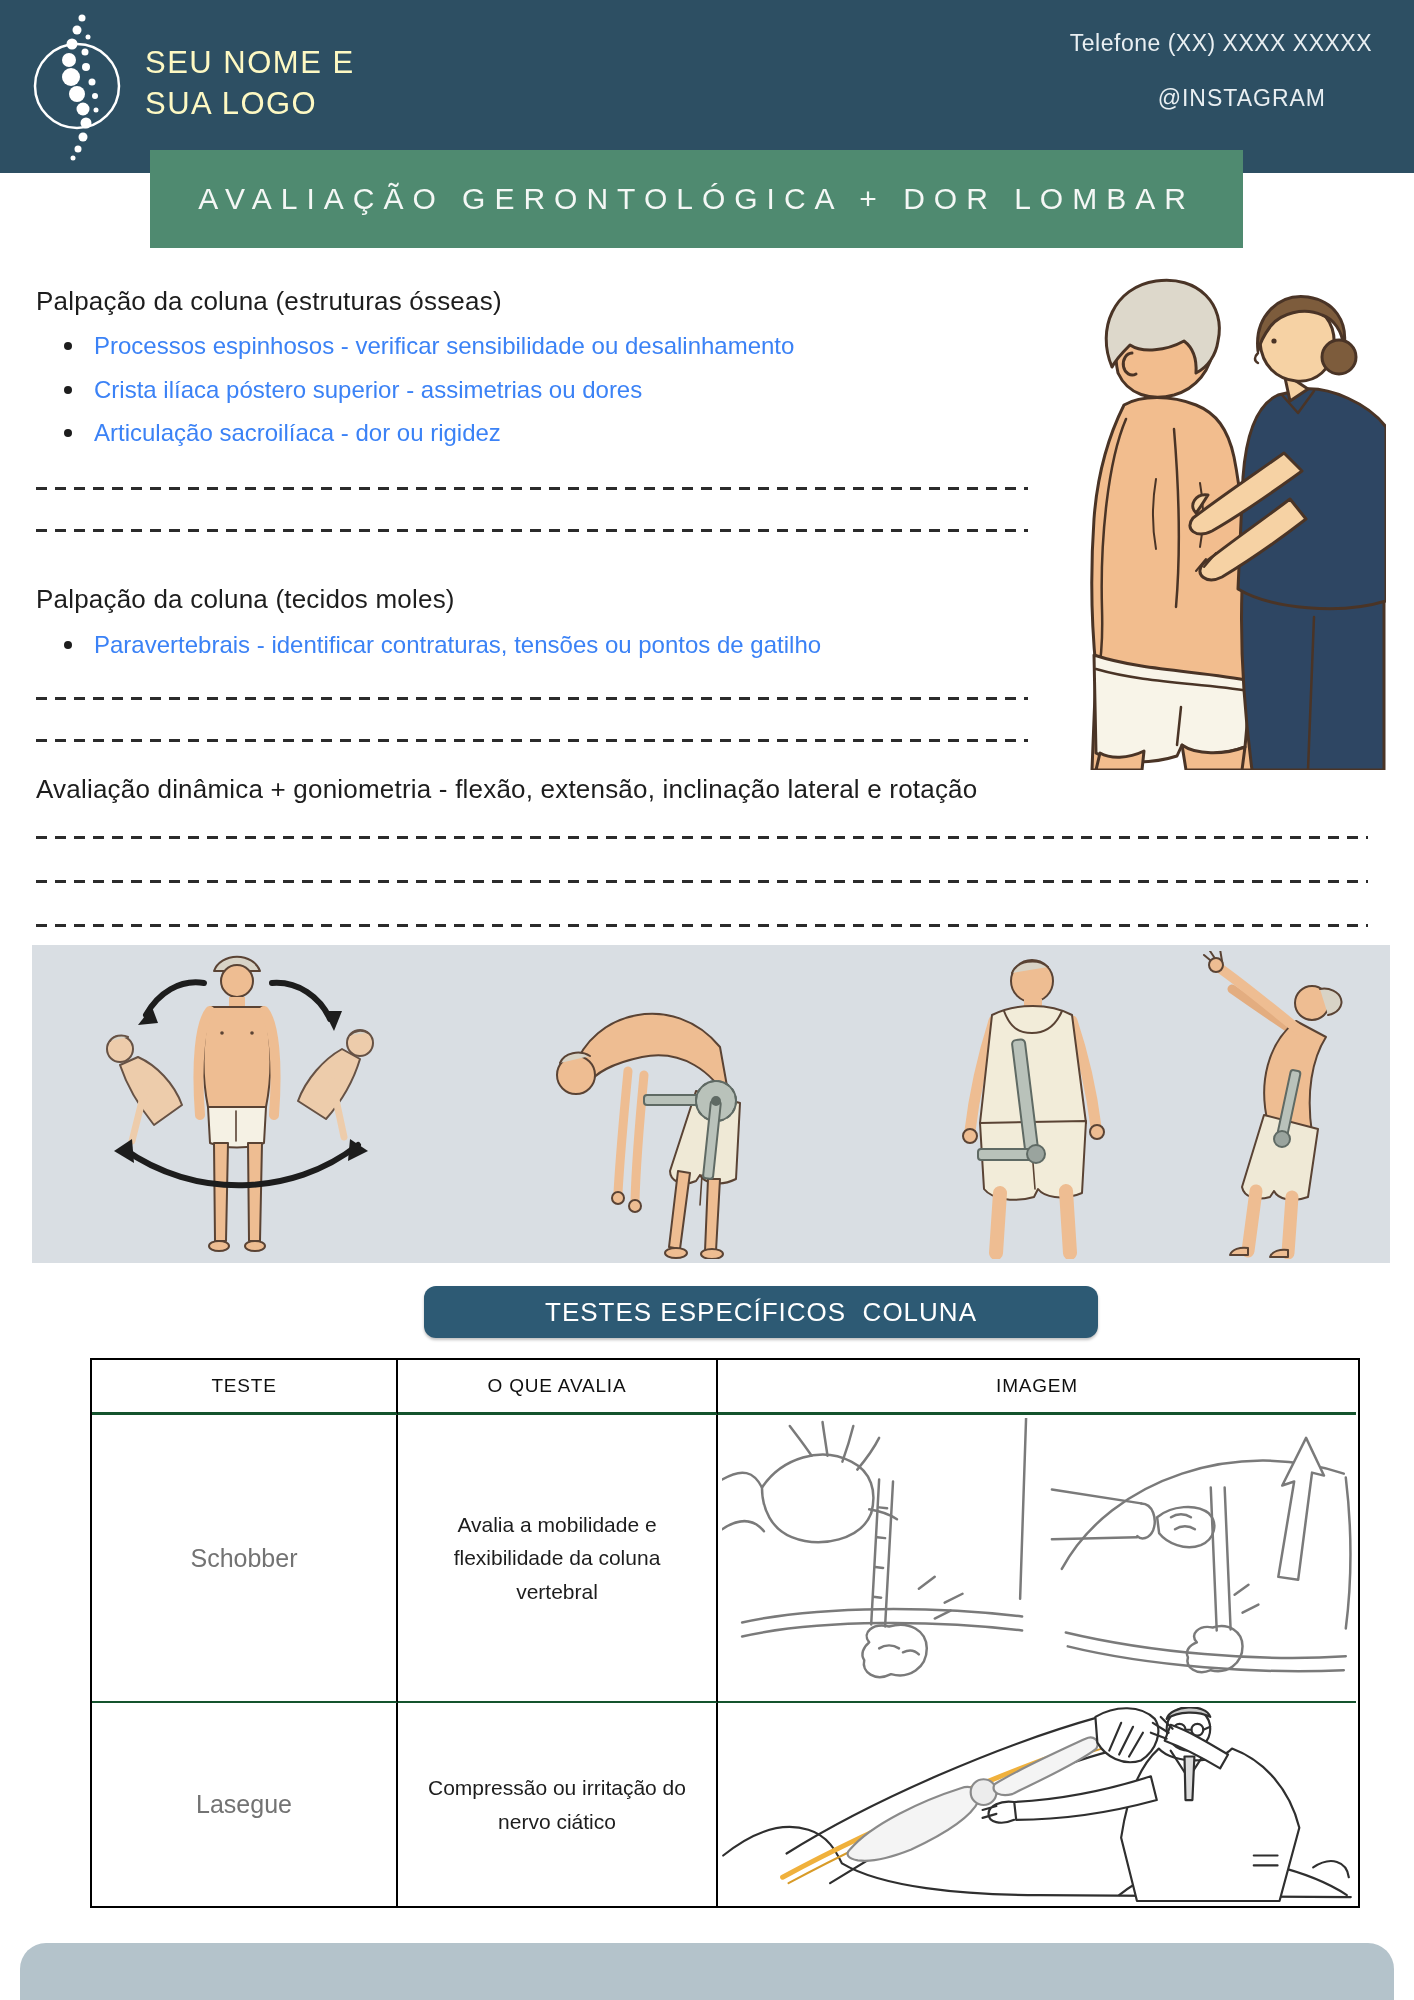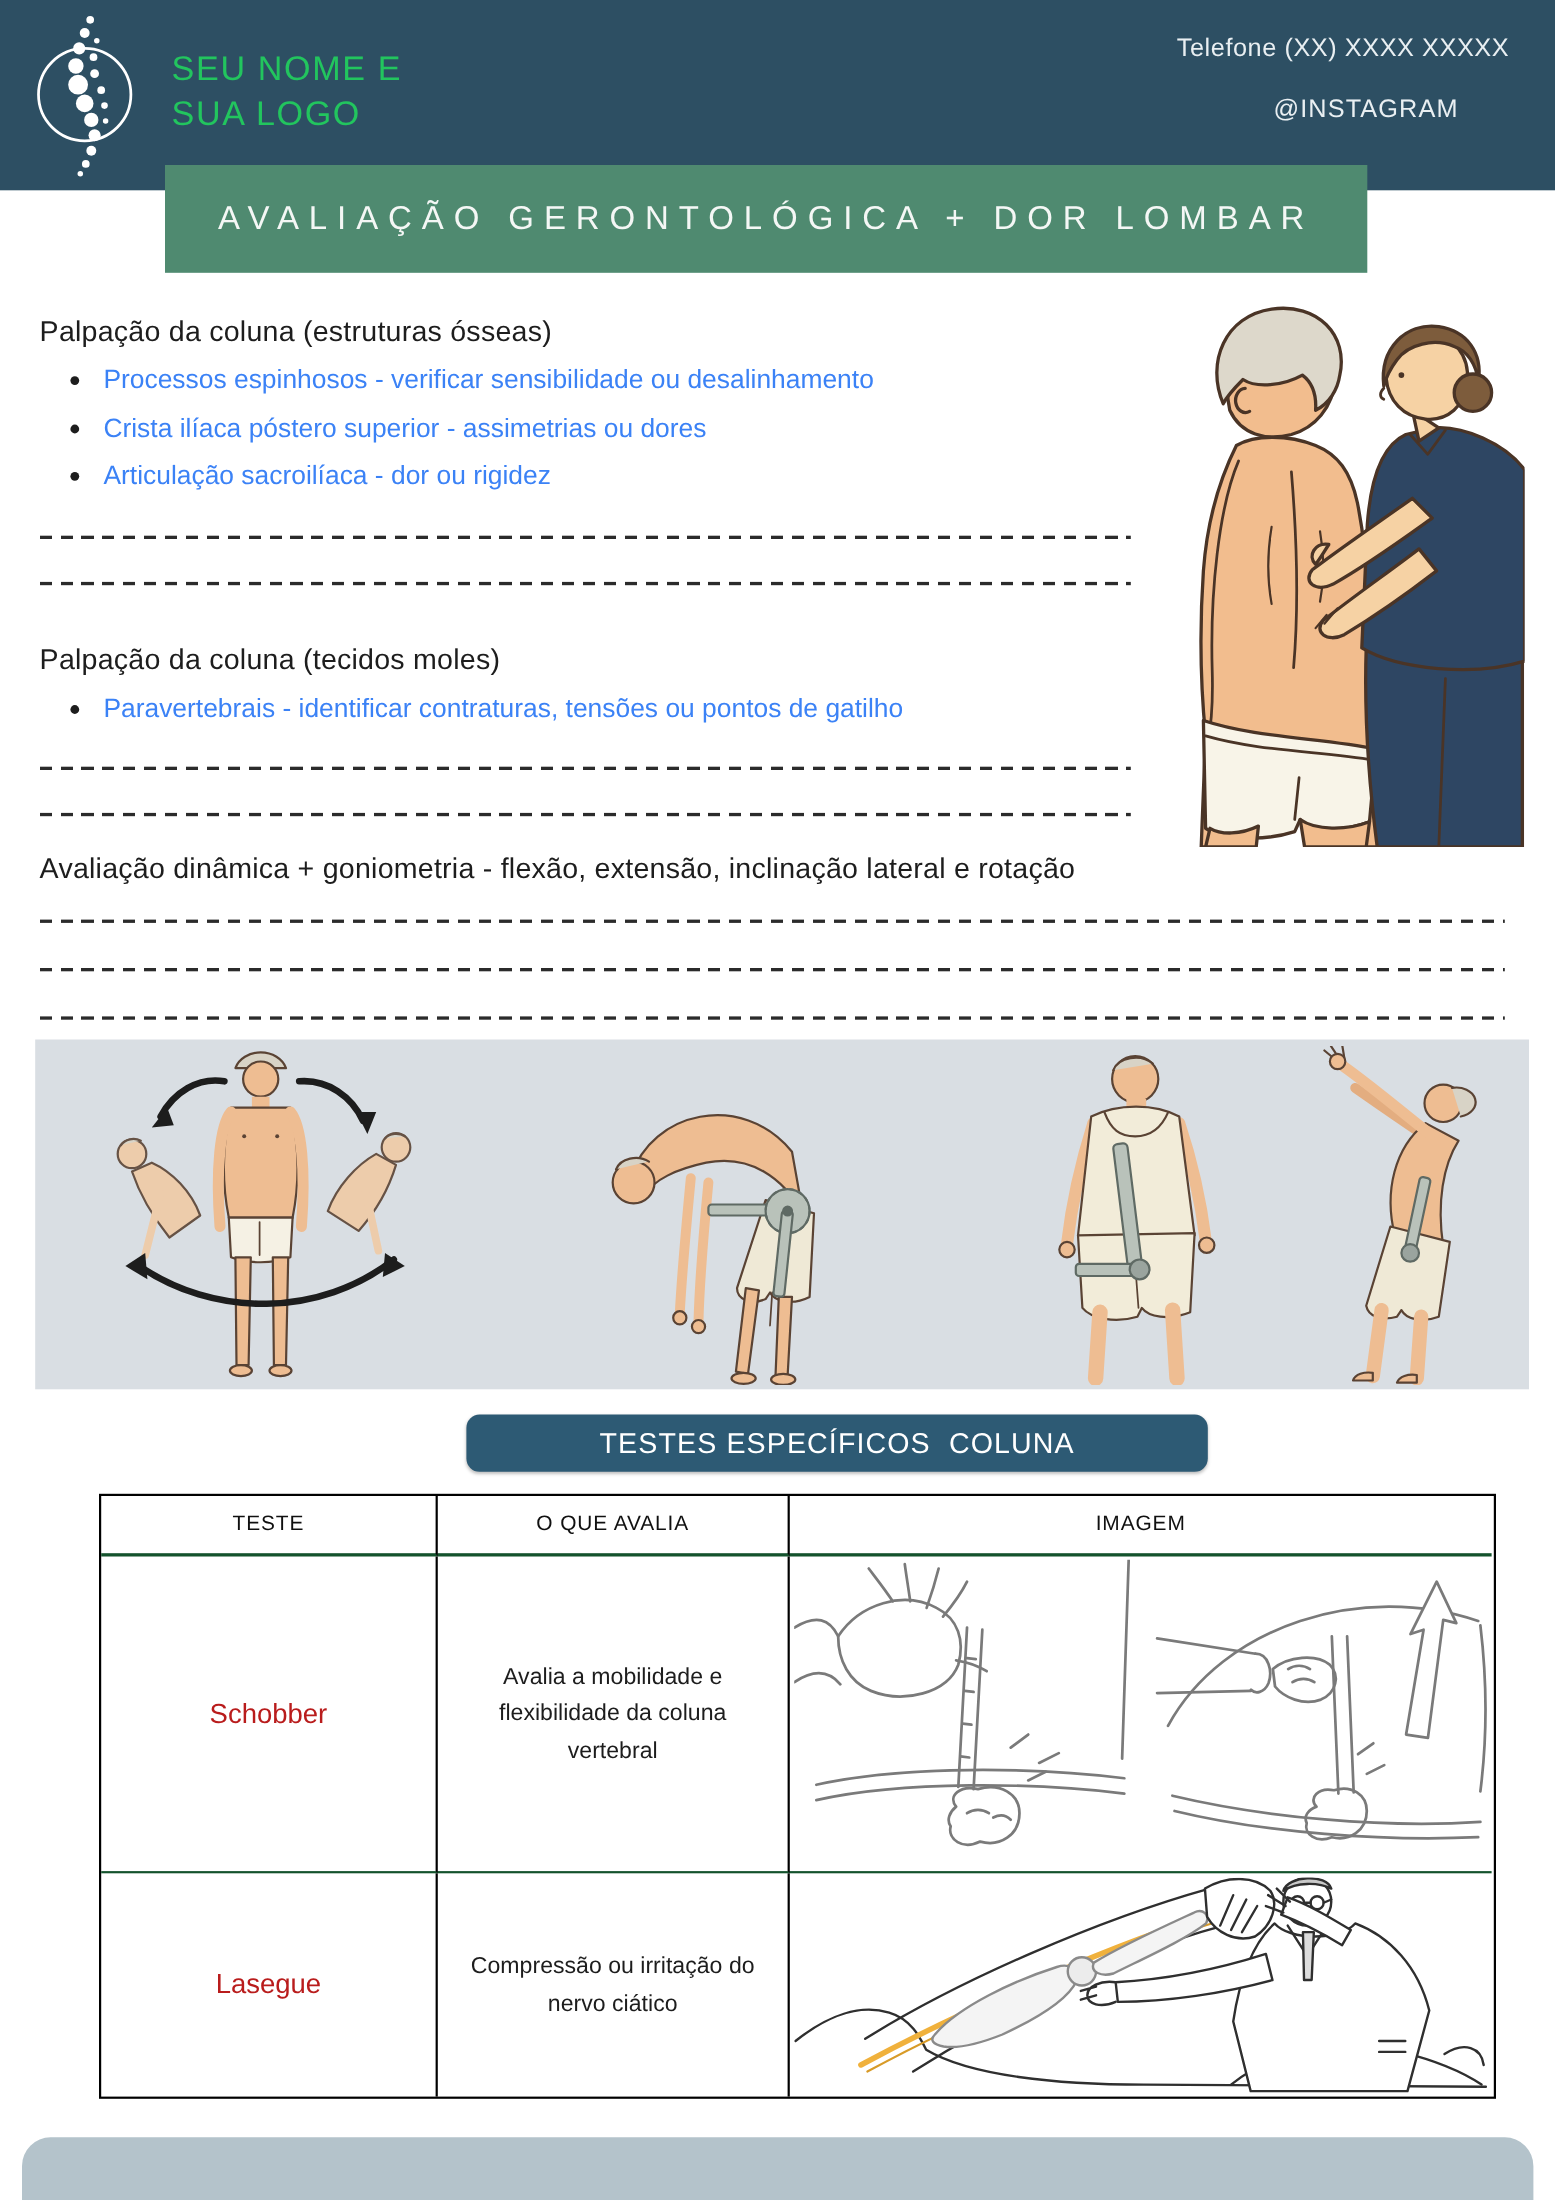--- a/index.html
+++ b/index.html
@@ -3,21 +3,21 @@
 <meta charset="utf-8">
 <style>
   html,body{margin:0;padding:0;background:#e9e9e9;}
   .page{
     position:relative;width:1414px;height:2000px;background:#ffffff;
     overflow:hidden;font-family:"Liberation Sans",sans-serif;margin:0 auto;
   }
   
   .header{position:absolute;left:0;top:0;width:1414px;height:173px;background:#2d4f63;}
   .logo{position:absolute;left:30px;top:10px;width:94px;height:152px;}
-  .brand{position:absolute;left:156px;top:42px;color:#22c55e;font-size:31px;line-height:41px;letter-spacing:1.5px;font-weight:400;}
+  .brand{position:absolute;left:145px;top:42px;color:#fef9c3;font-size:31px;line-height:41px;letter-spacing:1.5px;font-weight:400;}
   .contact-phone{position:absolute;top:30px;right:42px;color:#e9eff2;font-size:23px;letter-spacing:.5px;}
   .contact-insta{position:absolute;top:85px;right:88px;color:#e9eff2;font-size:23px;letter-spacing:1px;}
   
   .banner{position:absolute;left:150px;top:150px;width:1093px;height:98px;background:#4f8a70;
           display:flex;align-items:center;justify-content:center;}
   .banner span{color:#f4f7f5;font-size:30px;letter-spacing:9px;white-space:nowrap;font-weight:400;}
   
   .h-sec{position:absolute;left:36px;color:#1d1d1d;font-size:26px;letter-spacing:.2px;}
   .bullet-row{position:absolute;left:64px;display:flex;align-items:center;color:#3b82f6;font-size:24px;}
   .bullet-dot{width:8px;height:8px;border-radius:50%;background:#1d1d1d;margin-right:22px;flex:0 0 auto;}
@@ -34,21 +34,21 @@
          display:flex;align-items:center;justify-content:center;box-shadow:0 2px 3px rgba(0,0,0,.25);}
   .badge span{color:#fff;font-size:26px;letter-spacing:1px;white-space:pre;}
   
   .table{position:absolute;left:90px;top:1358px;width:1270px;border:2px solid #000;box-sizing:border-box;
          display:grid;grid-template-columns:306px 320px 638px;grid-template-rows:55px 288px 203px;background:#fff;}
   .cell{border-right:2px solid #000;border-bottom:2px solid #14532d;display:flex;align-items:center;justify-content:center;
         box-sizing:border-box;overflow:hidden;}
   .cell.last-col{border-right:none;}
   .cell.last-row{border-bottom:none;}
   .cell.head{border-bottom-width:3px;font-size:19px;letter-spacing:.8px;color:#101010;}
-  .cell.test-name{font-size:25px;color:#b91c1c;}
+  .cell.test-name{font-size:25px;color:#737373;}
   .cell.desc{font-size:21px;color:#1d1d1d;text-align:center;line-height:1.6;}
   .cell.desc div{max-width:262px;}
   .cell.img-cell{padding:2px;}
   
   .footer{position:absolute;left:20px;top:1943px;width:1374px;height:57px;background:#b4c3cb;border-radius:26px 26px 0 0;}
 </style>
 </head>
 <body>
 
 <div class="page">

